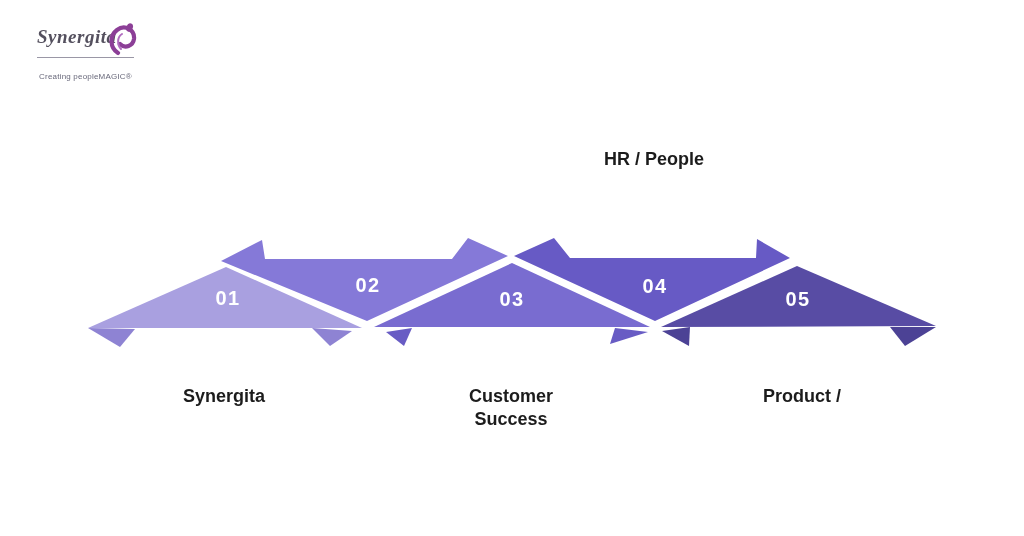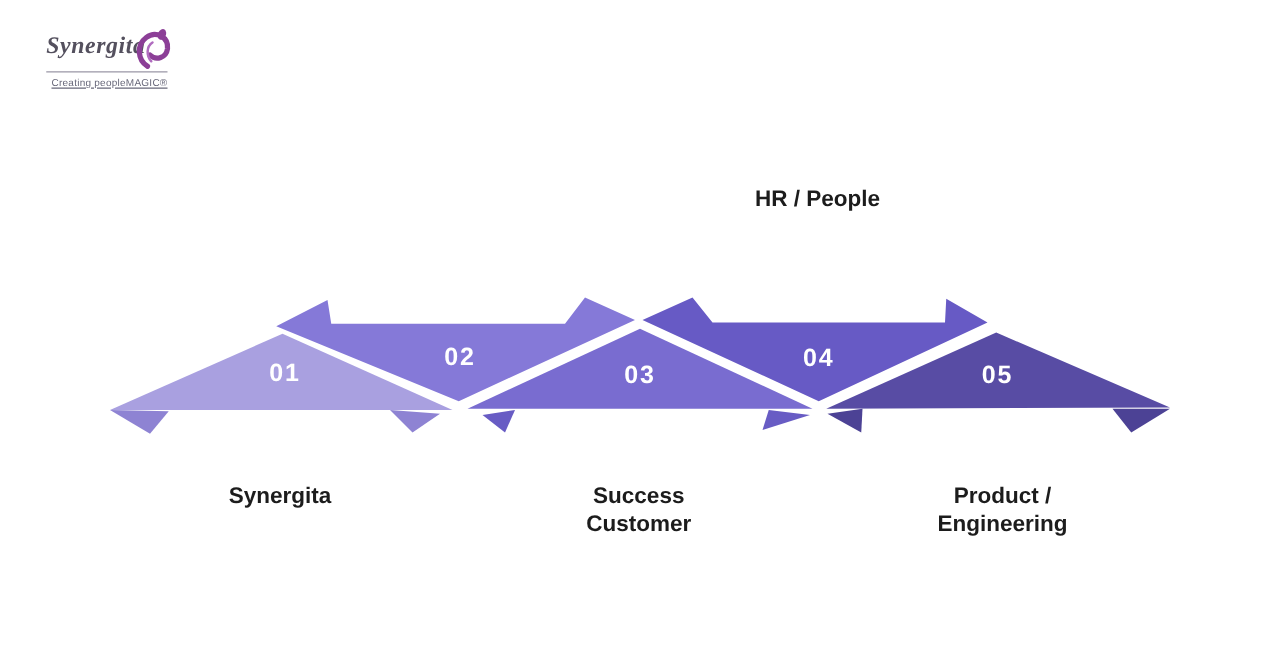--- a/index.html
+++ b/index.html
@@ -9,22 +9,22 @@
   }
   
   .logo{position:absolute;left:37px;top:22px;width:140px;}
   .logo-brand{
     font-family:"Liberation Serif",serif;font-style:italic;font-weight:bold;
     font-size:19px;color:#54505e;letter-spacing:0.5px;line-height:30px;
   }
   .logo-icon{position:absolute;left:70px;top:1px;}
   .logo-rule{position:absolute;left:0;top:35px;width:97px;height:1px;background:#9a97a6;}
   .logo-tagline{
-    position:absolute;left:0;top:40px;width:97px;text-align:right;
-    font-size:8px;color:#68687a;letter-spacing:0.2px;white-space:nowrap;text-decoration:underline;
+    position:absolute;left:0;top:50px;width:97px;text-align:center;
+    font-size:8px;color:#68687a;letter-spacing:0.2px;white-space:nowrap;
   }
   
   .diagram-svg{position:absolute;left:0;top:0;}
   .stage-number{
     font-family:"Liberation Sans",sans-serif;font-size:20px;font-weight:600;
     letter-spacing:1.5px;fill:#ffffff;
   }
   .stage-label{
     position:absolute;width:220px;text-align:center;
     font-size:18px;font-weight:bold;color:#1c1c1c;line-height:23px;
@@ -77,26 +77,25 @@
     <text class="stage-number" x="655" y="293" text-anchor="middle">04</text>
     <text class="stage-number" x="798" y="306" text-anchor="middle">05</text>
   </svg>
 
   <div class="stage-label lbl-marketing">
     <div>Synergita</div>
   </div>
 
 
   <div class="stage-label lbl-customer">
+    <div>Customer</div>
     <div>Success</div>
-    <div>Customer</div>
   </div>
 
   <div class="stage-label lbl-hr">
     <div>HR / People</div>
   </div>
 
   <div class="stage-label lbl-product">
     <div>Product /</div>
-    <div>Engineering</div>
   </div>
 
 </div>
 
 </body></html>

